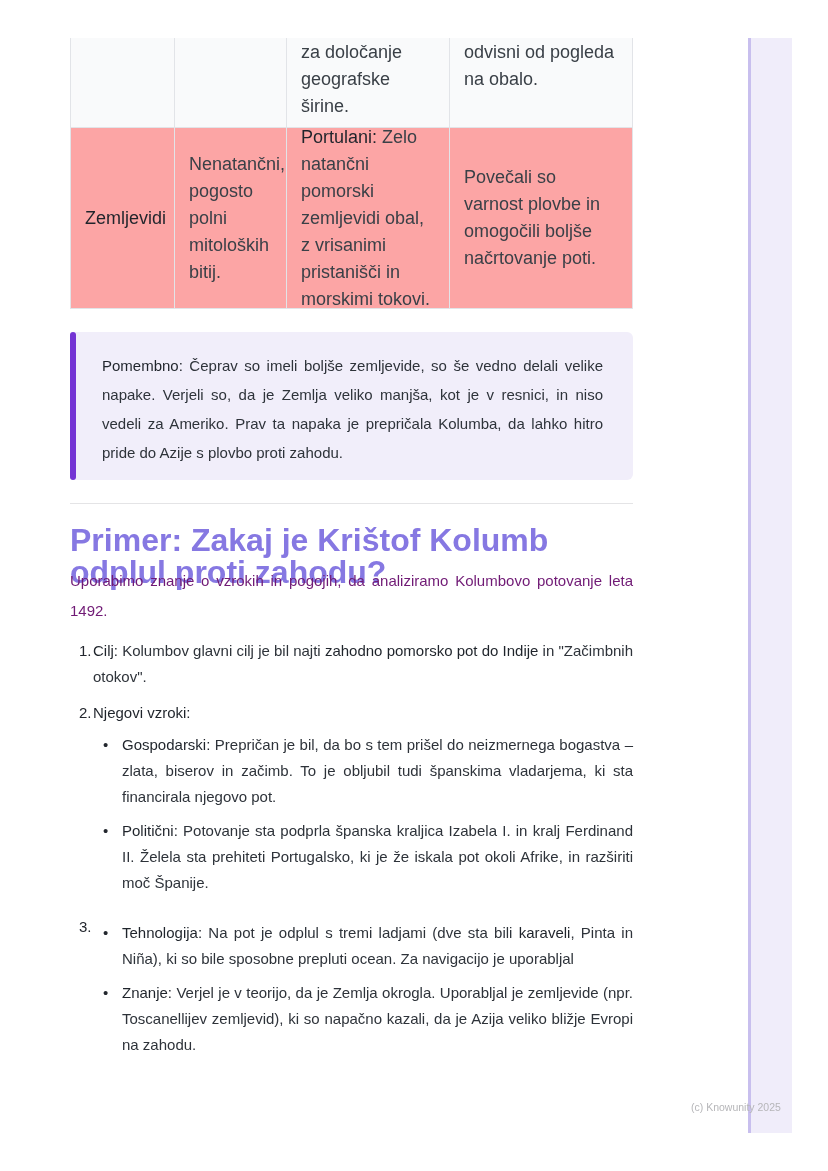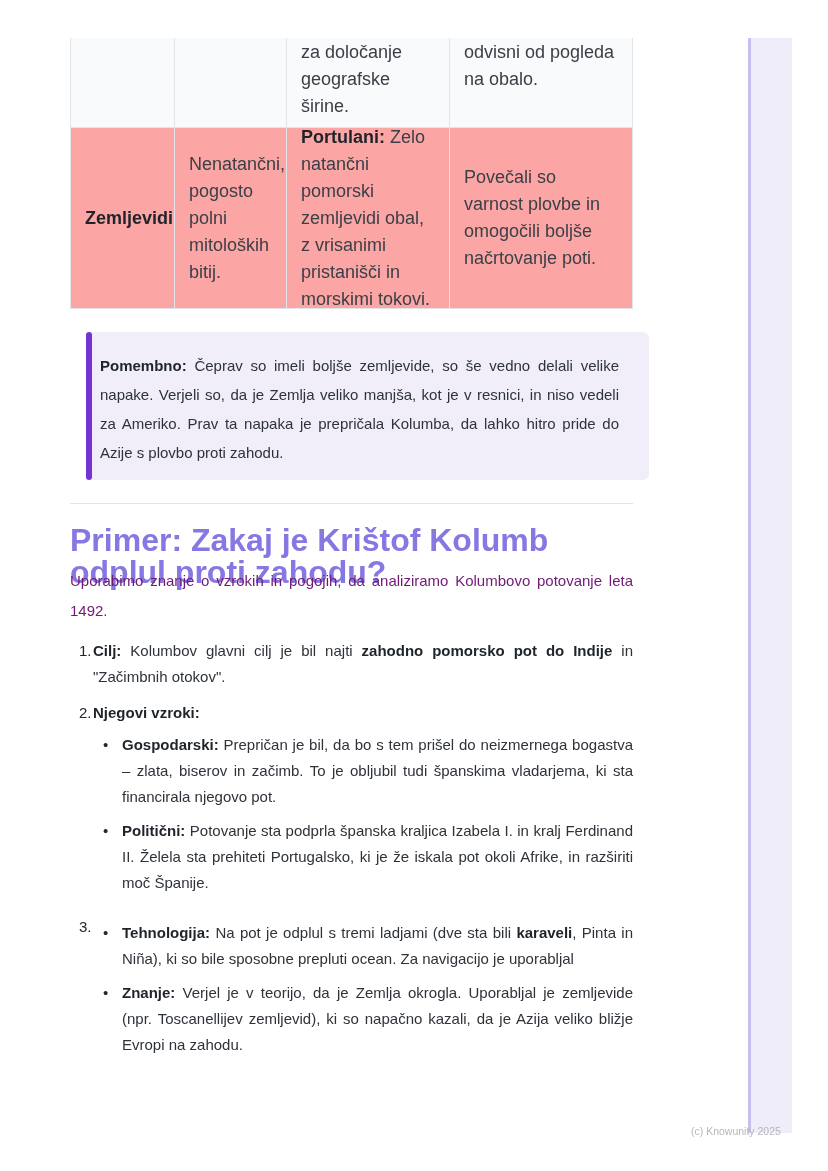--- a/index.html
+++ b/index.html
@@ -23,23 +23,23 @@
     border-bottom: 1px solid #e2e4e8;
     padding: 0 14px;
     display: flex; flex-direction: column;
     font-size: 18px; line-height: 27px; color: #3a4047;
     overflow: hidden;
   }
   .t-cell:first-child { border-left: 1px solid #e2e4e8; }
 
   
   .callout {
-    position: absolute; top: 332px; left: 16px; width: 563px; height: 148px;
+    position: absolute; top: 332px; left: 0; width: 563px; height: 148px;
     background: #f1eefa; border-radius: 6px;
-    padding: 19px 30px 0 14px;
+    padding: 19px 30px 0 32px;
   }
   .callout-bar {
     position: absolute; left: 0; top: 0; width: 6px; height: 148px;
     background: #7434d4; border-radius: 4px;
   }
   .callout-text {
     font-size: 15px; line-height: 29px; color: #2e333a; text-align: justify;
   }
 
   
@@ -58,21 +58,21 @@
   .num-list > li { display: flex; margin-bottom: 10px; }
   .num-item-number { width: 14px; flex: 0 0 14px; font-size: 15px; line-height: 26px; color: #23272e; }
   .num-item-body { flex: 1; min-width: 0; }
   .item-text, .bullet-text { font-size: 15px; line-height: 26px; color: #2e333a; text-align: justify; }
   .bullets { list-style: none; margin-top: 6px; }
   .bullets > li { position: relative; padding-left: 29px; margin-bottom: 8px; }
   .bullets > li::before {
     content: "\2022"; position: absolute; left: 10px; top: 0;
     font-size: 15px; line-height: 26px; color: #23272e;
   }
-  .b { font-weight: 700; color: #1f242b; }
+  .b { font-weight: 400; color: #1f242b; }
 
   
   .next-page-strip {
     position: absolute; left: 748px; top: 38px; width: 44px; height: 1095px;
     background: #f0edfa; border-left: 3px solid #c8bfee; z-index: 1;
   }
   .watermark {
     position: absolute; left: 691px; top: 1101px; width: 90px;
     font-size: 10.5px; color: #b6b6b9; z-index: 2; white-space: nowrap;
   }
@@ -156,13 +156,13 @@
               <p class="bullet-text"><span class="b">Znanje:</span><span> Verjel je v teorijo, da je Zemlja okrogla. Uporabljal je zemljevide (npr. Toscanellijev zemljevid), ki so napačno kazali, da je Azija veliko bližje Evropi na zahodu.</span></p>
             </li>
           </ul>
         </div>
       </li>
     </ol>
 
 </div>
 
 <div class="next-page-strip" style="background: rgb(240, 237, 250); border-left-color: rgb(200, 191, 238);"></div>
-<div class="watermark" style="color: rgb(182, 182, 185); margin-top: 24px;">(c) Knowunity 2025</div>
+<div class="watermark" style="color: rgb(182, 182, 185);">(c) Knowunity 2025</div>
 
 </body></html>

